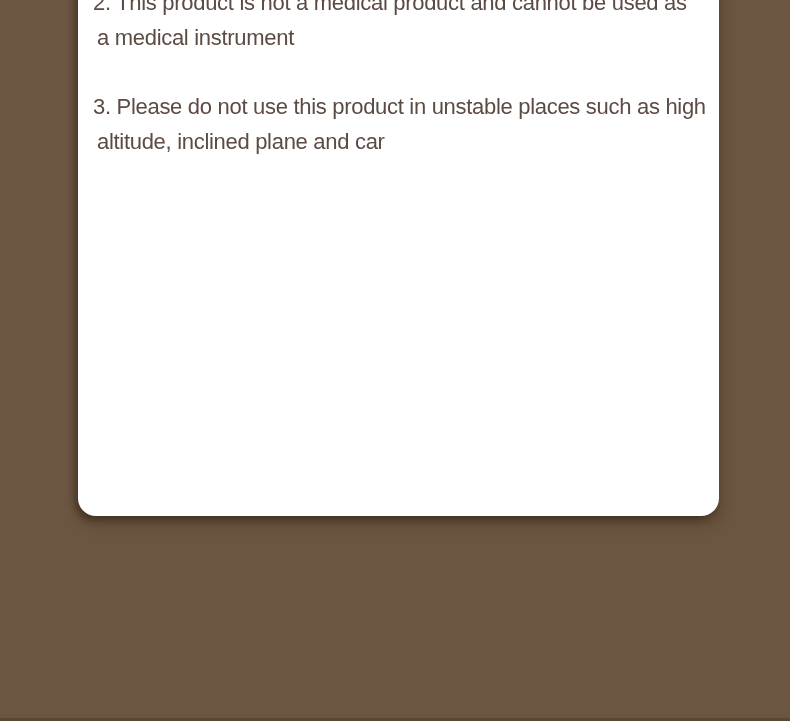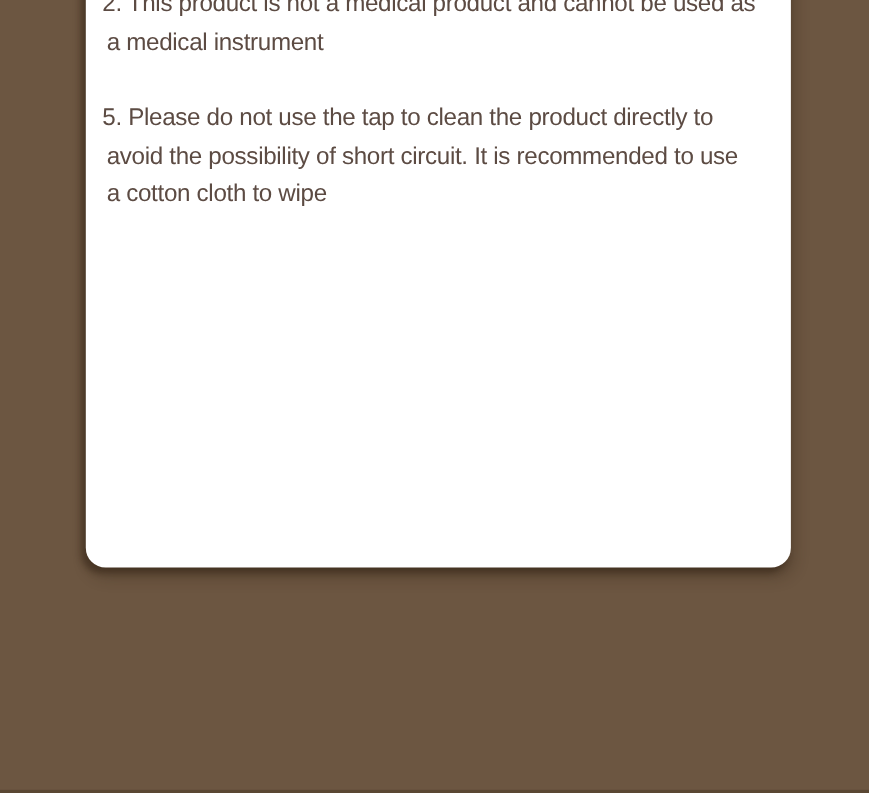--- a/index.html
+++ b/index.html
@@ -56,19 +56,18 @@
   }
 </style>
 </head>
 <body>
 
 <div class="viewport">
   <div class="instruction-card">
     <div class="card-body">
       <p class="instruction-item">2. This product is not a medical product and cannot be used as
 a medical instrument</p>
-      <p class="instruction-item">5. Please do not use the tap to clean the product directly to
-avoid the possibility of short circuit. It is recommended to use
-a cotton cloth to wipe</p>
+      <p class="instruction-item">3. Please do not use this product in unstable places such as high
+altitude, inclined plane and car</p>
     </div>
   </div>
   <div class="bottom-edge"></div>
 </div>
 
 </body></html>

